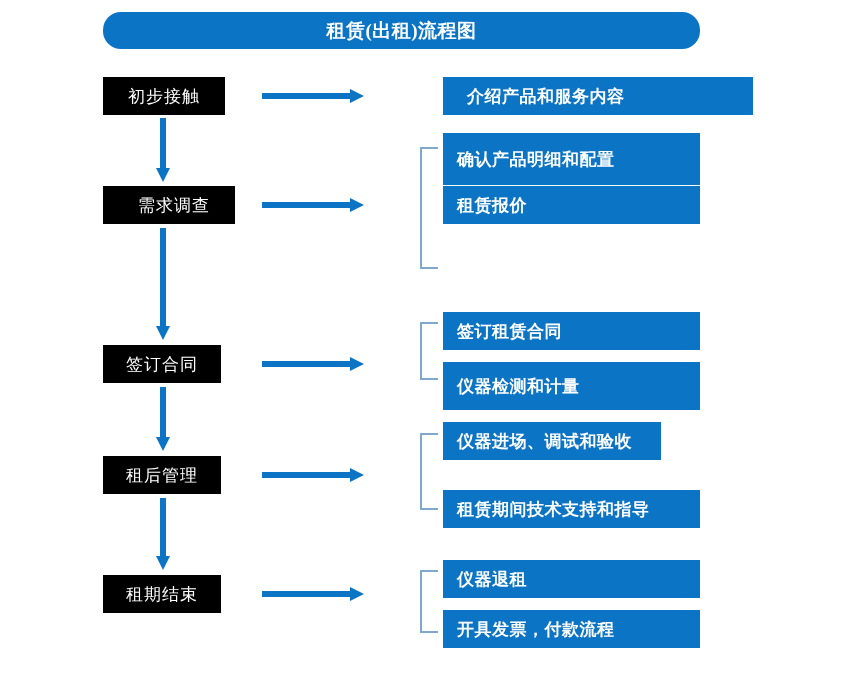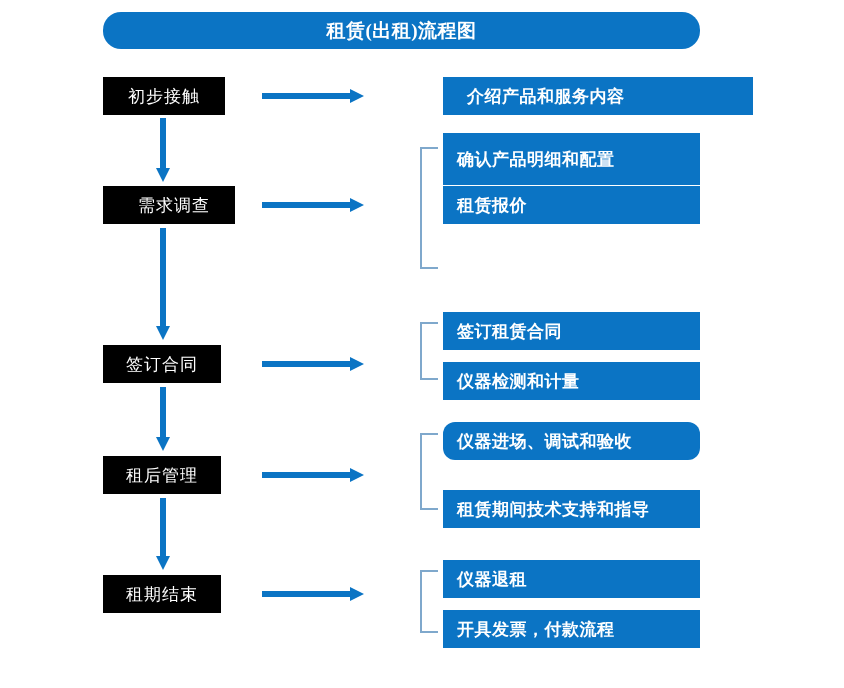--- a/index.html
+++ b/index.html
@@ -164,23 +164,23 @@
 
   <div class="detail-box" style="left:443px; top:77px; width:310px; height:38px;padding-left:24px;">介绍产品和服务内容</div>
 
   <div class="detail-box" style="left:443px; top:133px; width:257px; height:52px;">确认产品明细和配置</div>
 
   <div class="detail-box" style="left:443px; top:186px; width:257px; height:38px;">租赁报价</div>
 
 
   <div class="detail-box" style="left:443px; top:312px; width:257px; height:38px;">签订租赁合同</div>
 
-  <div class="detail-box" style="left:443px; top:362px; width:257px; height:38px;">仪器检测和计量</div>
+  <div class="detail-box" style="left:443px; top:362px; width:257px; height:48px;">仪器检测和计量</div>
 
-  <div class="detail-box" style="left:443px; top:422px; width:257px; height:38px;border-radius:12px;">仪器进场、调试和验收</div>
+  <div class="detail-box" style="left:443px; top:422px; width:218px; height:38px;">仪器进场、调试和验收</div>
 
   <div class="detail-box" style="left:443px; top:490px; width:257px; height:38px;">租赁期间技术支持和指导</div>
 
   <div class="detail-box" style="left:443px; top:560px; width:257px; height:38px;">仪器退租</div>
 
   <div class="detail-box" style="left:443px; top:610px; width:257px; height:38px;">开具发票，付款流程</div>
 
 </div>
 
 </body></html>

